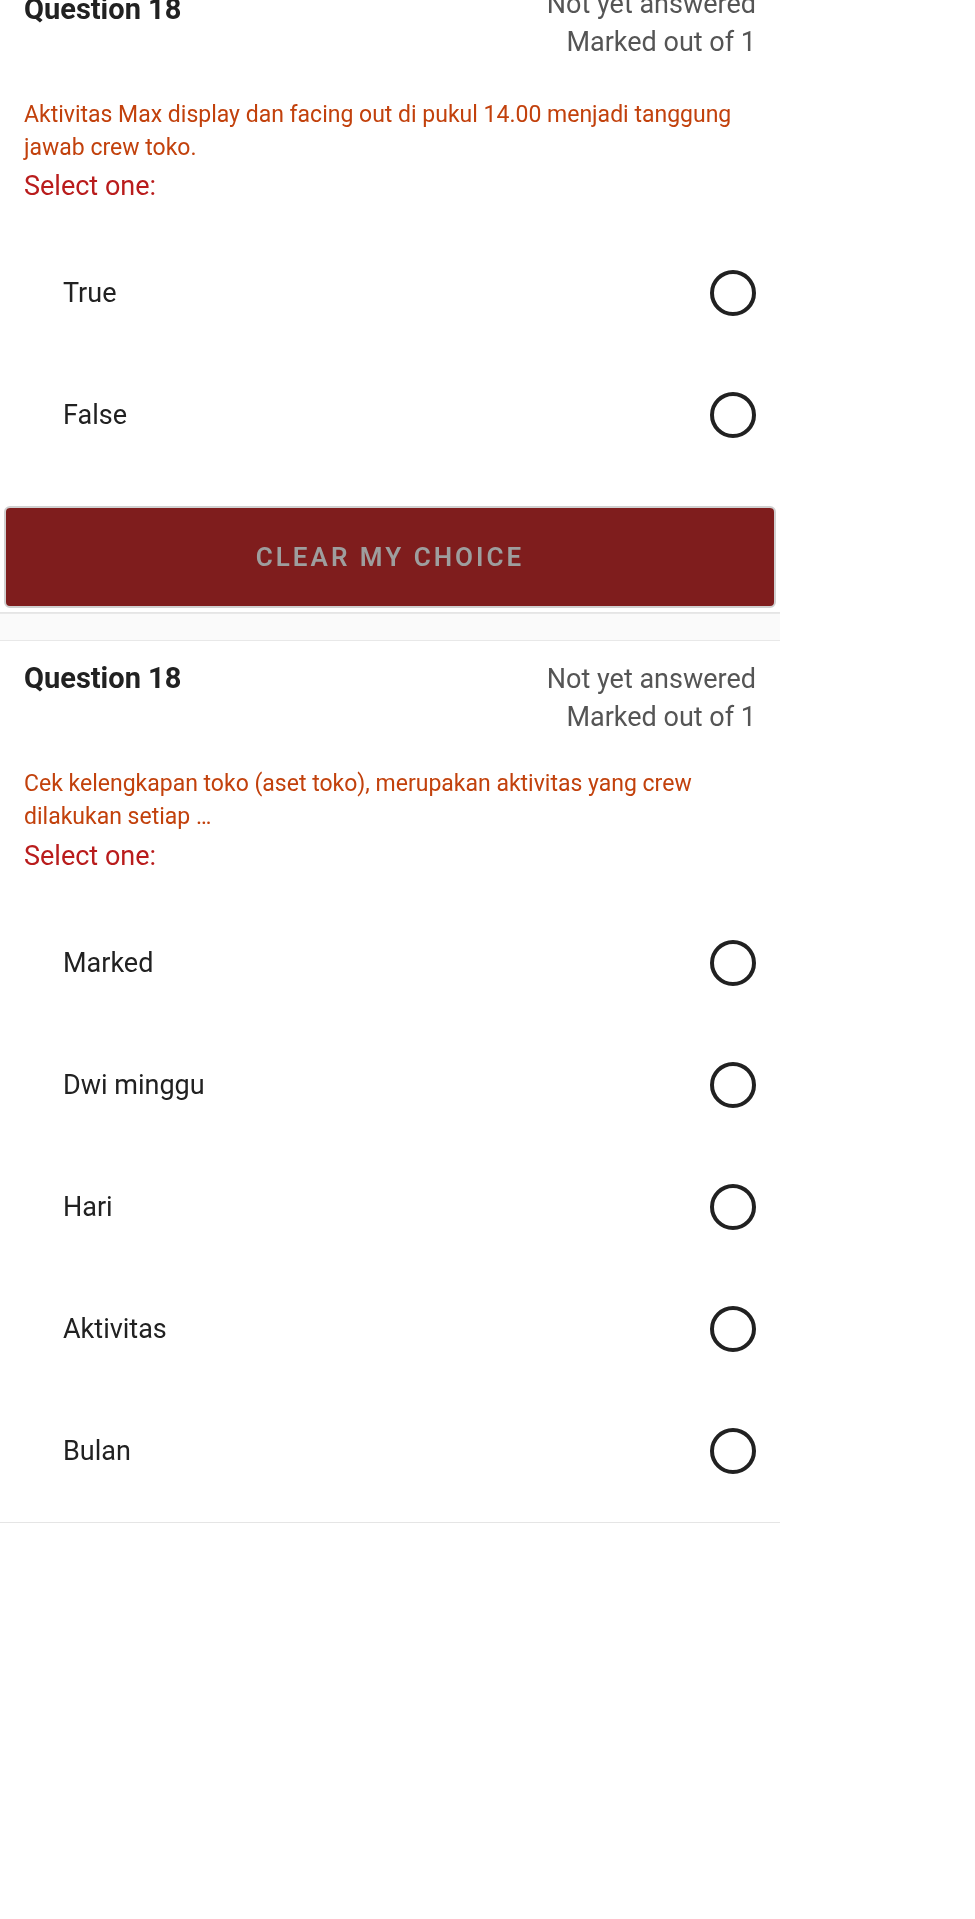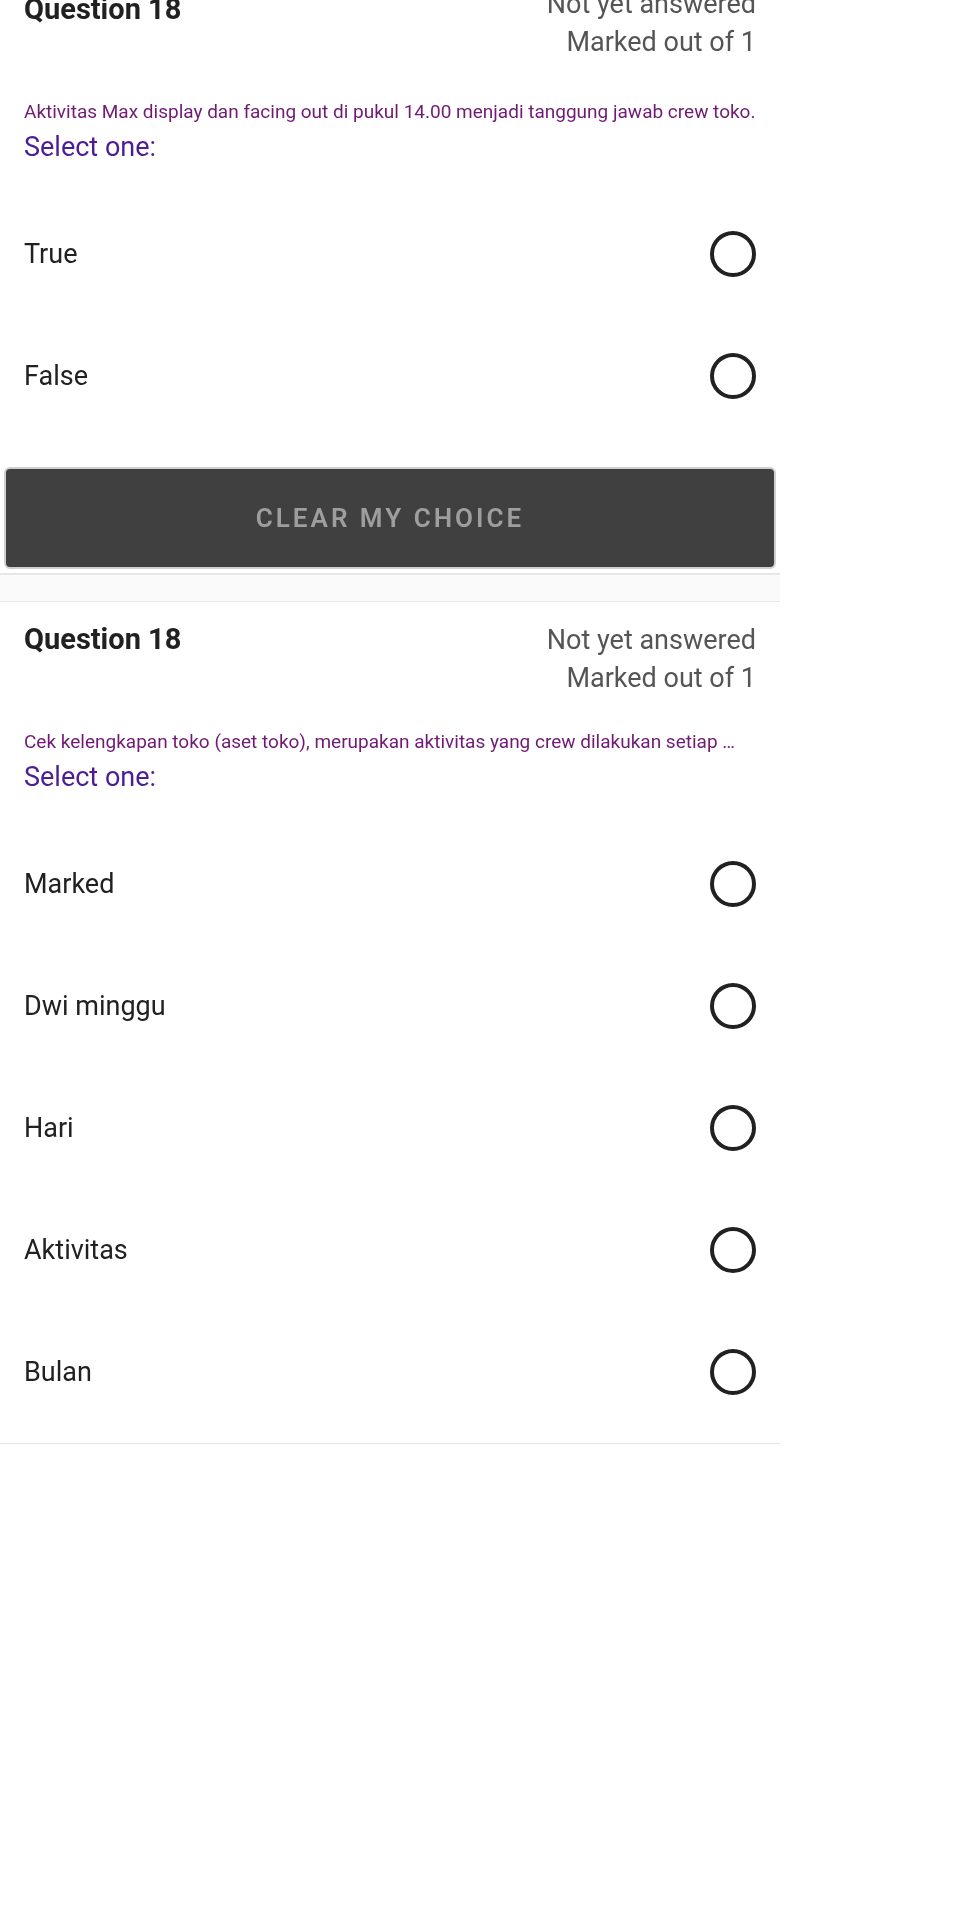--- a/index.html
+++ b/index.html
@@ -31,58 +31,59 @@
     .question-meta {
       text-align: right;
       font-size: 27px;
       color: #555;
       line-height: 1.4;
     }
     .question-body {
       padding: 30px 24px 10px 24px;
     }
     .question-text {
-      font-size: 19px;
-      color: #701a75;
+      font-size: 23px;
+      color: #c2410c;
       line-height: 1.45;
       margin-bottom: 6px;
     }
     .select-one {
       font-size: 27px;
-      color: #4c1d95;
+      color: #b91c1c;
       margin-bottom: 30px;
     }
     .options {
       margin-top: 20px;
     }
     .option-row {
       display: flex;
       justify-content: space-between;
       align-items: center;
       padding: 38px 0;
       cursor: pointer;
+      margin-left: 39px;
     }
     .option-label {
       font-size: 27px;
       color: #212121;
     }
     .radio-circle {
       width: 46px;
       height: 46px;
       border: 4px solid #212121;
       border-radius: 50%;
       flex-shrink: 0;
     }
     .clear-button-wrap {
       padding: 20px 4px 4px 4px;
     }
     .clear-button {
       width: 100%;
       padding: 34px 0;
-      background: #404040;
+      background: #7f1d1d;
       border: 2px solid #d0d0d0;
       border-radius: 6px;
       font-size: 26px;
       font-weight: 600;
       letter-spacing: 3px;
       color: #9e9e9e;
       text-align: center;
       cursor: pointer;
     }
     .gap {

